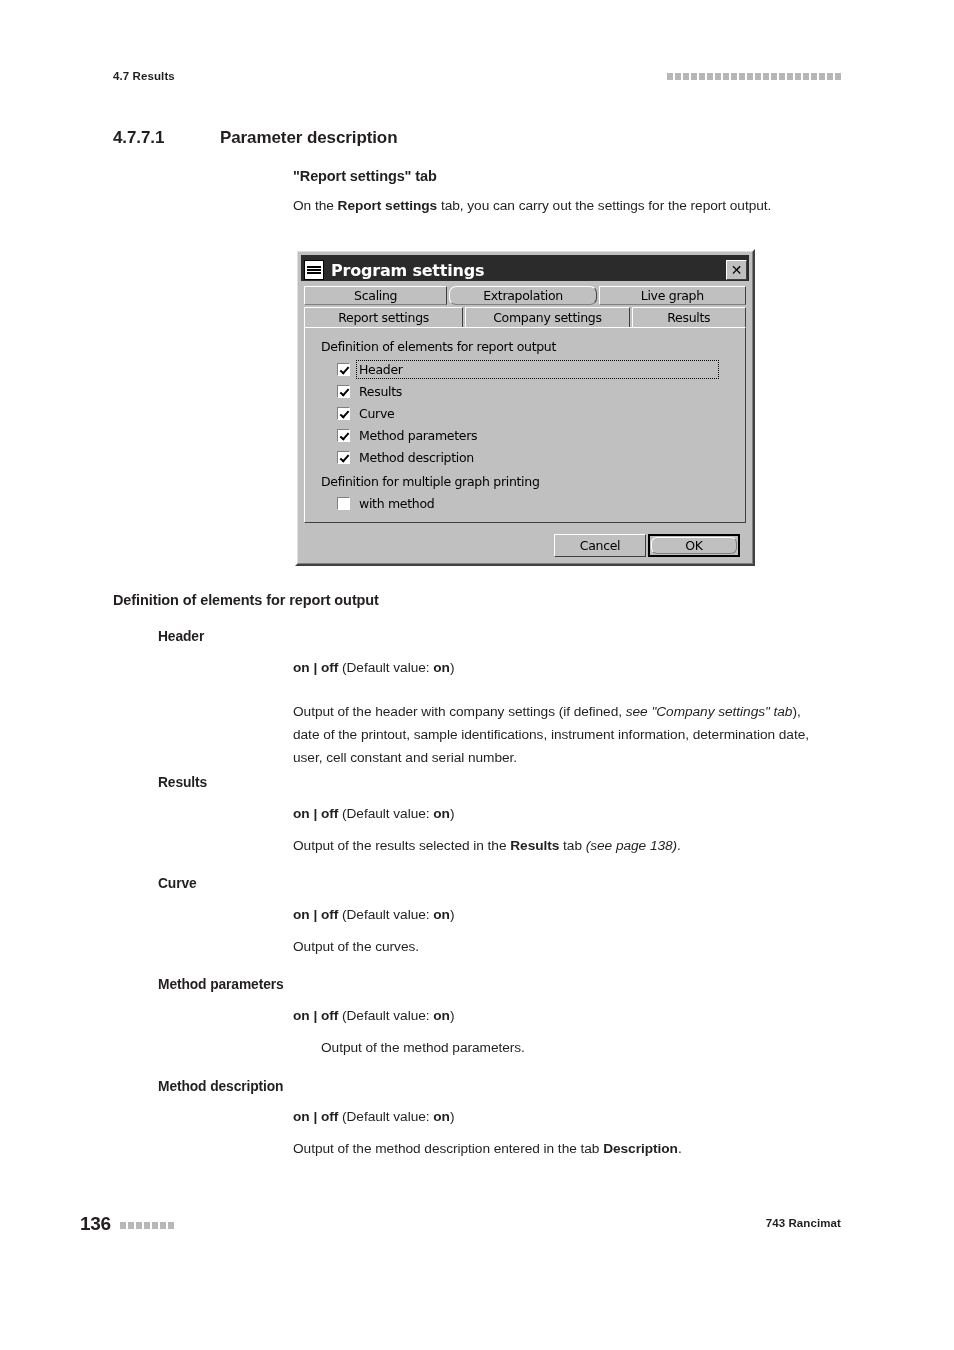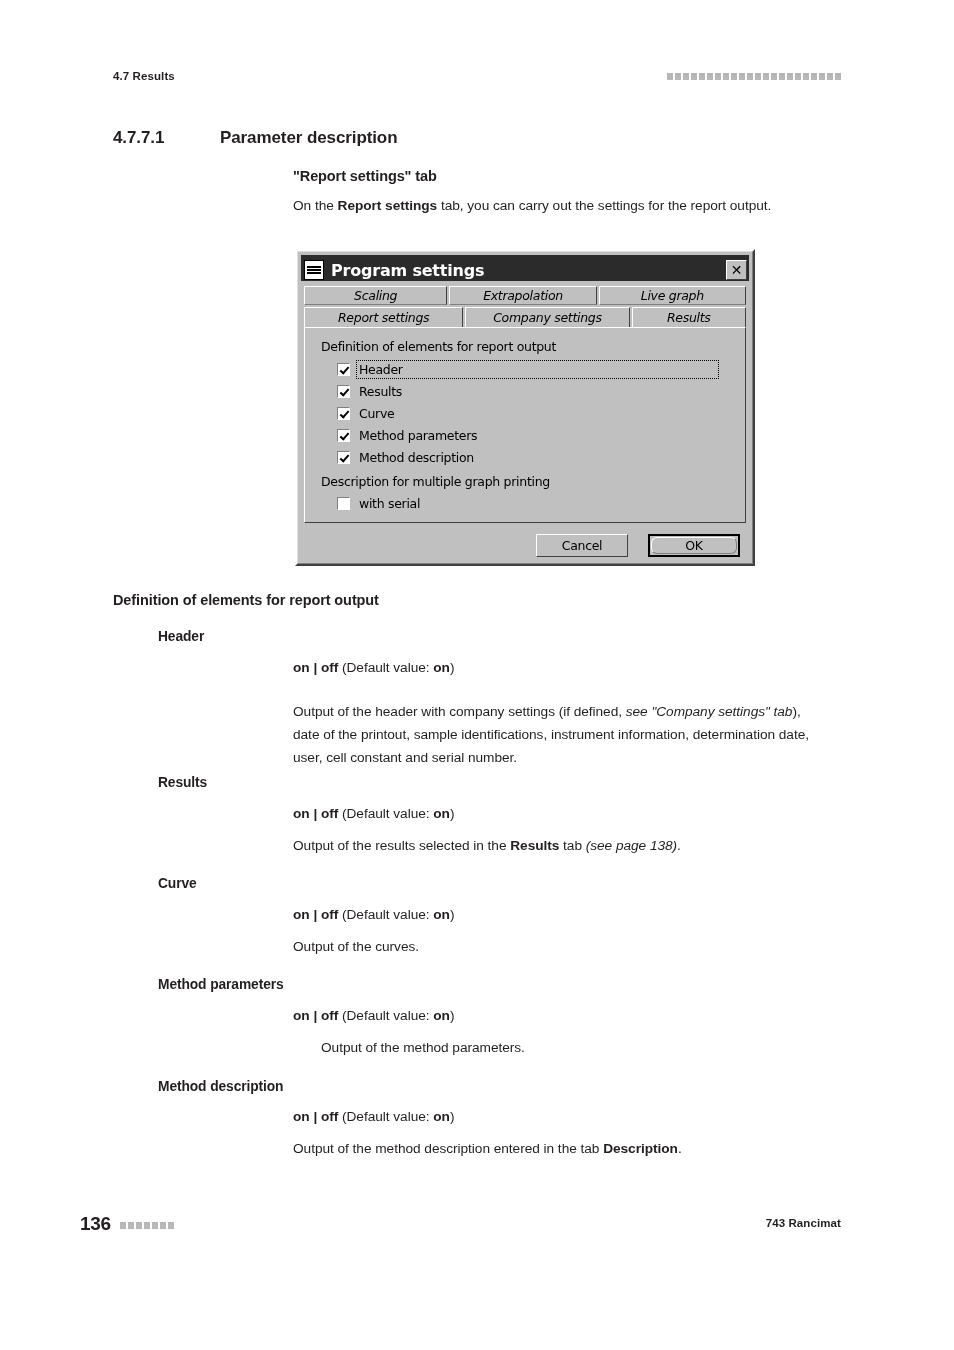--- a/index.html
+++ b/index.html
@@ -171,30 +171,29 @@
     border-top: 1px solid #ffffff;
     border-left: 1px solid #ffffff;
     border-right: 1px solid #404040;
     box-sizing: border-box;
     display: flex; align-items: center; justify-content: center;
     font-size: 12.5px;
     color: #000;
     font-family: "DejaVu Sans", sans-serif;
     letter-spacing: -0.3px;
     position: relative;
-    font-style: italic;
   }
   .tab.active {
     background: #c0c0c0;
     border-bottom: none;
     z-index: 3;
   }
   .tabrow.row1 .tab { border-bottom: 1px solid #808080; }
   .tab.t-scaling { width: 144px; }
-  .tab.t-extrap  { width: 148px; }
+  .tab.t-extrap  { width: 148px; border-radius: 7px; }
   .tab.t-live    { width: 148px; }
   .tab.t-report  { width: 160px; }
   .tab.t-company { width: 165px; }
   .tab.t-results { width: 115px; }
 
   .tabpage {
     margin: 0 3px;
     height: 196px;
     background: #c0c0c0;
     border-top: 1px solid #ffffff;
@@ -253,21 +252,21 @@
   }
   .grp-label.second { margin-top: 6px; margin-bottom: 3px; }
 
   .btnbar {
     position: absolute;
     left: 3px; right: 3px; bottom: 4px;
     height: 28px;
     display: flex;
     justify-content: flex-end;
     align-items: center;
-    gap: 20px;
+    gap: 2px;
     padding-right: 9px;
     box-sizing: border-box;
   }
   .btn {
     width: 92px; height: 23px;
     background: #c0c0c0;
     box-sizing: border-box;
     border-top: 1px solid #ffffff;
     border-left: 1px solid #ffffff;
     border-right: 1px solid #404040;
@@ -394,24 +393,24 @@
       </div>
       <div class="cb-row">
         <span class="cb checked"></span>
         <span class="cb-text">Method parameters</span>
       </div>
       <div class="cb-row">
         <span class="cb checked"></span>
         <span class="cb-text">Method description</span>
       </div>
 
-      <div class="grp-label second">Description for multiple graph printing</div>
+      <div class="grp-label second">Definition for multiple graph printing</div>
       <div class="cb-row">
         <span class="cb"></span>
-        <span class="cb-text">with serial</span>
+        <span class="cb-text">with method</span>
       </div>
     </div>
 
     <div class="btnbar">
       <div class="btn">Cancel</div>
       <div class="btn default">
         <span class="inner">OK</span>
       </div>
     </div>
 

